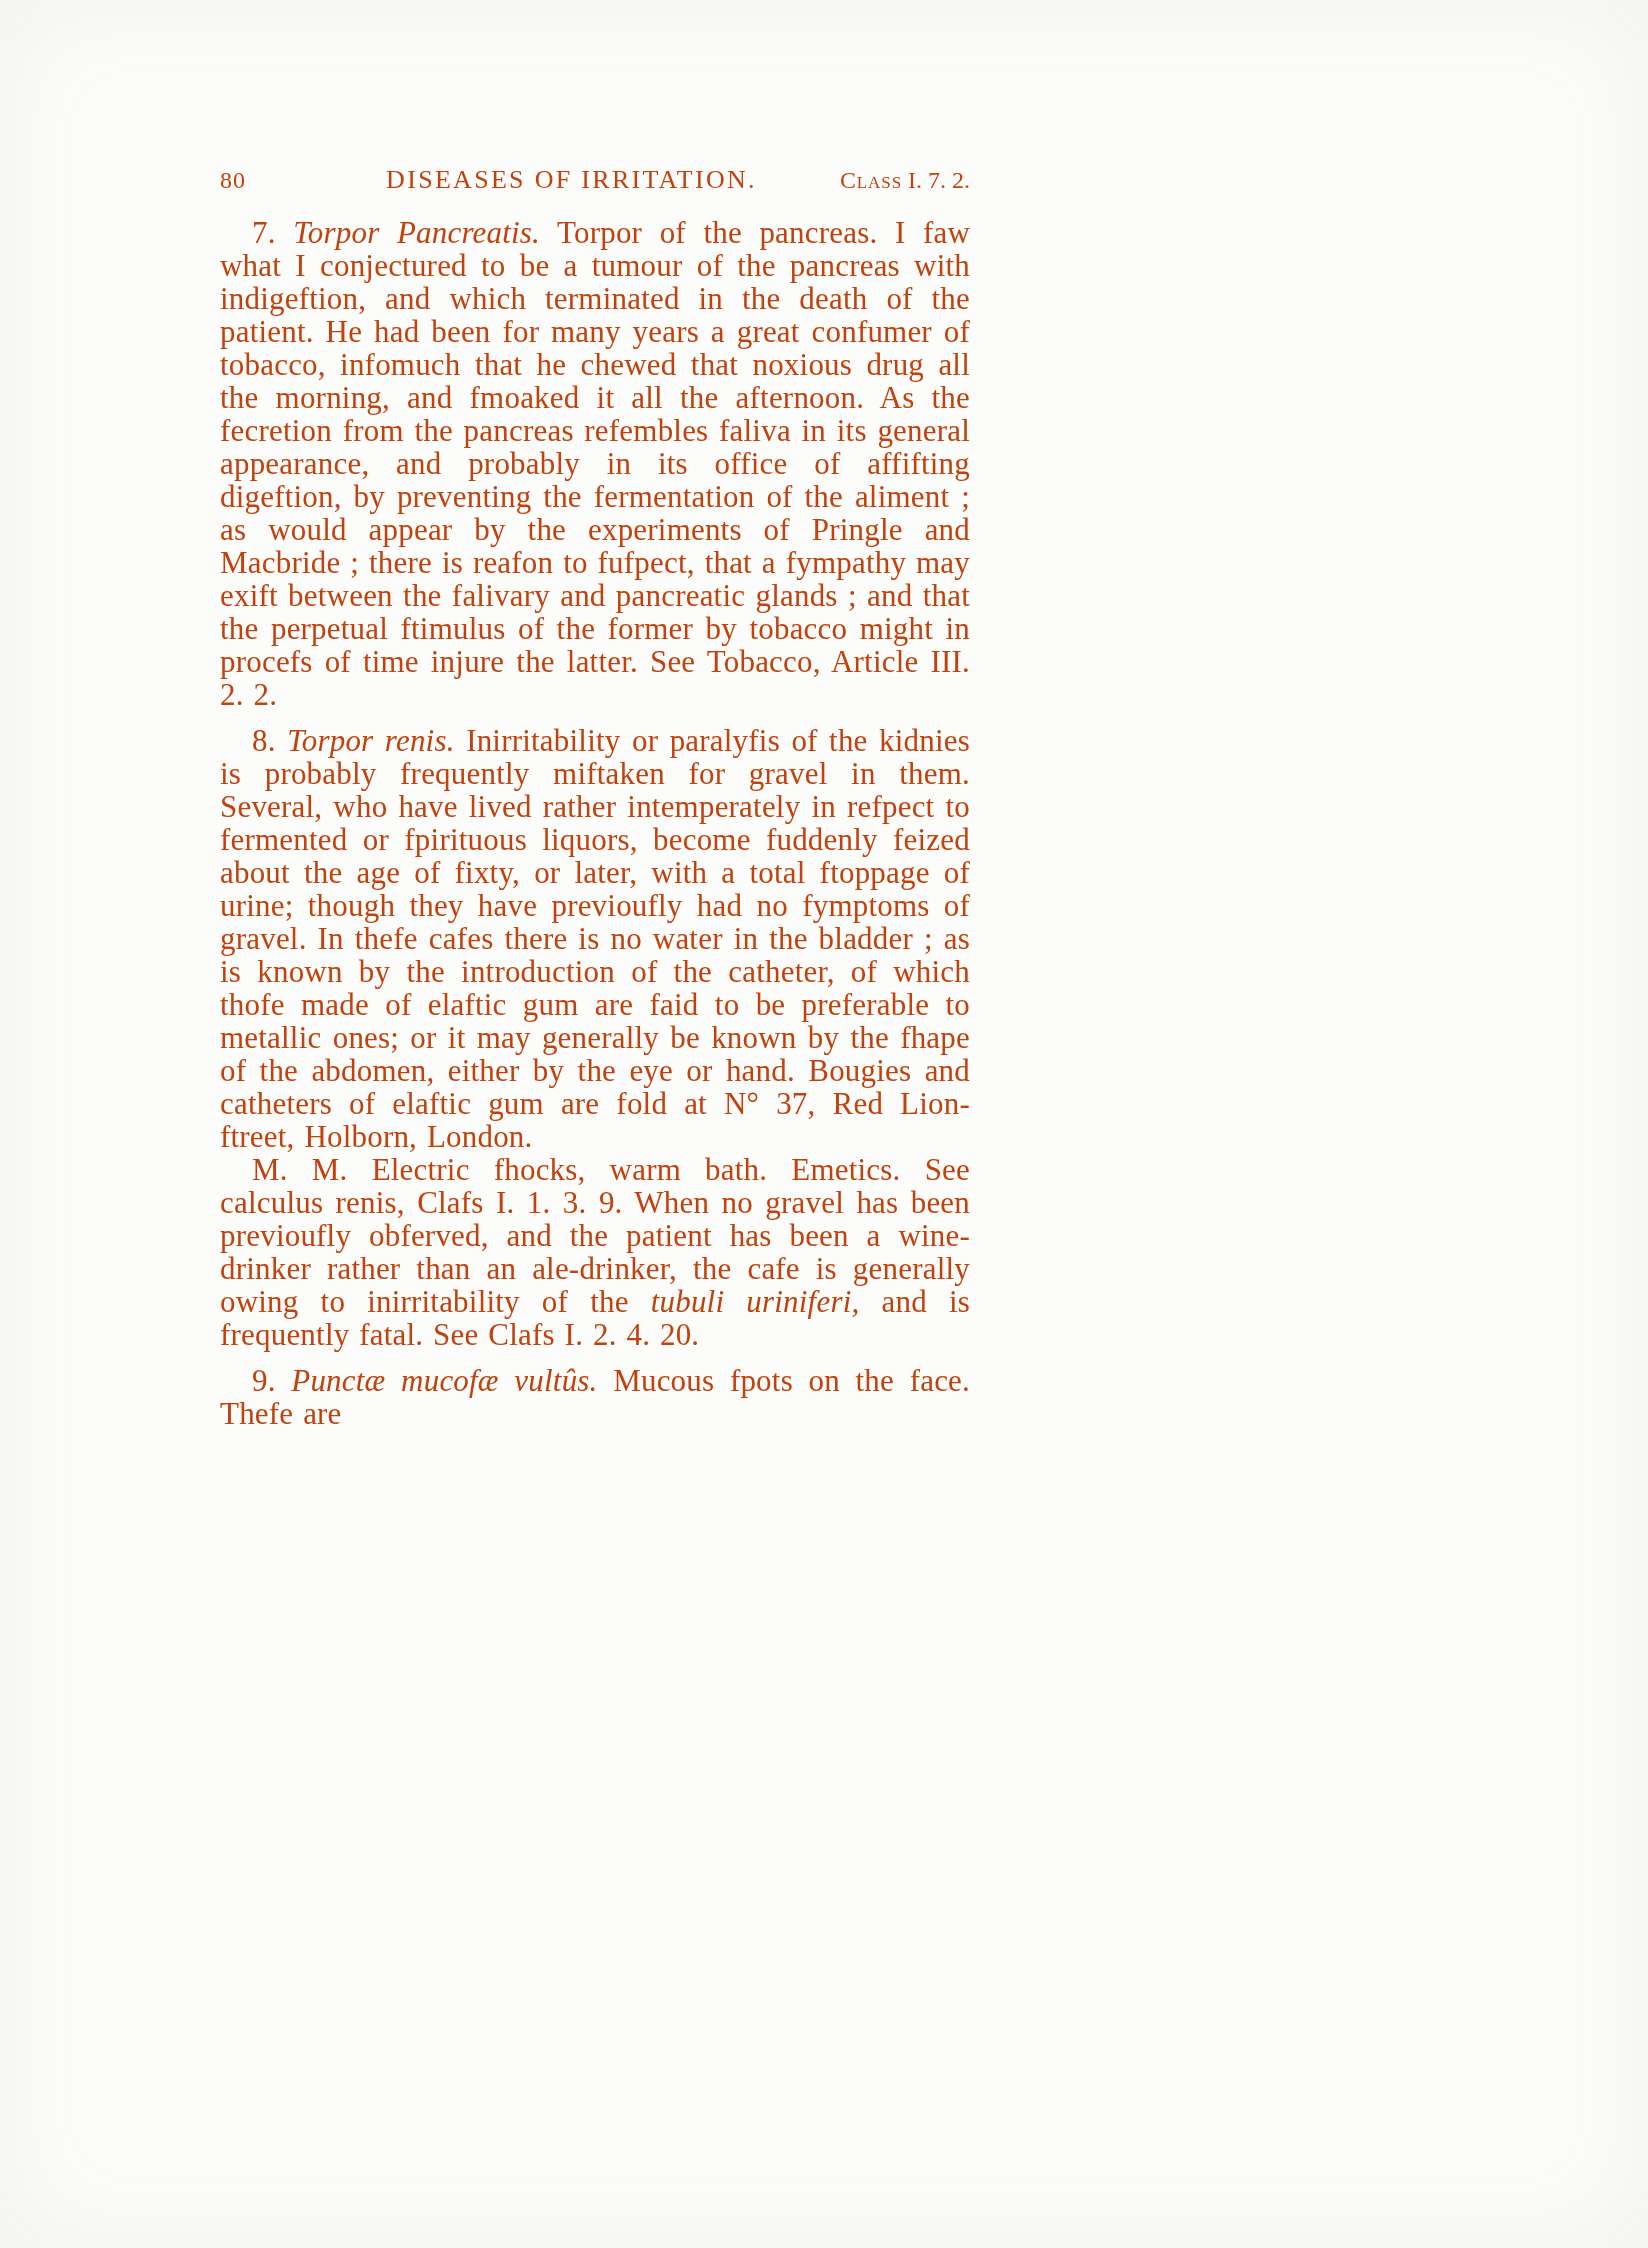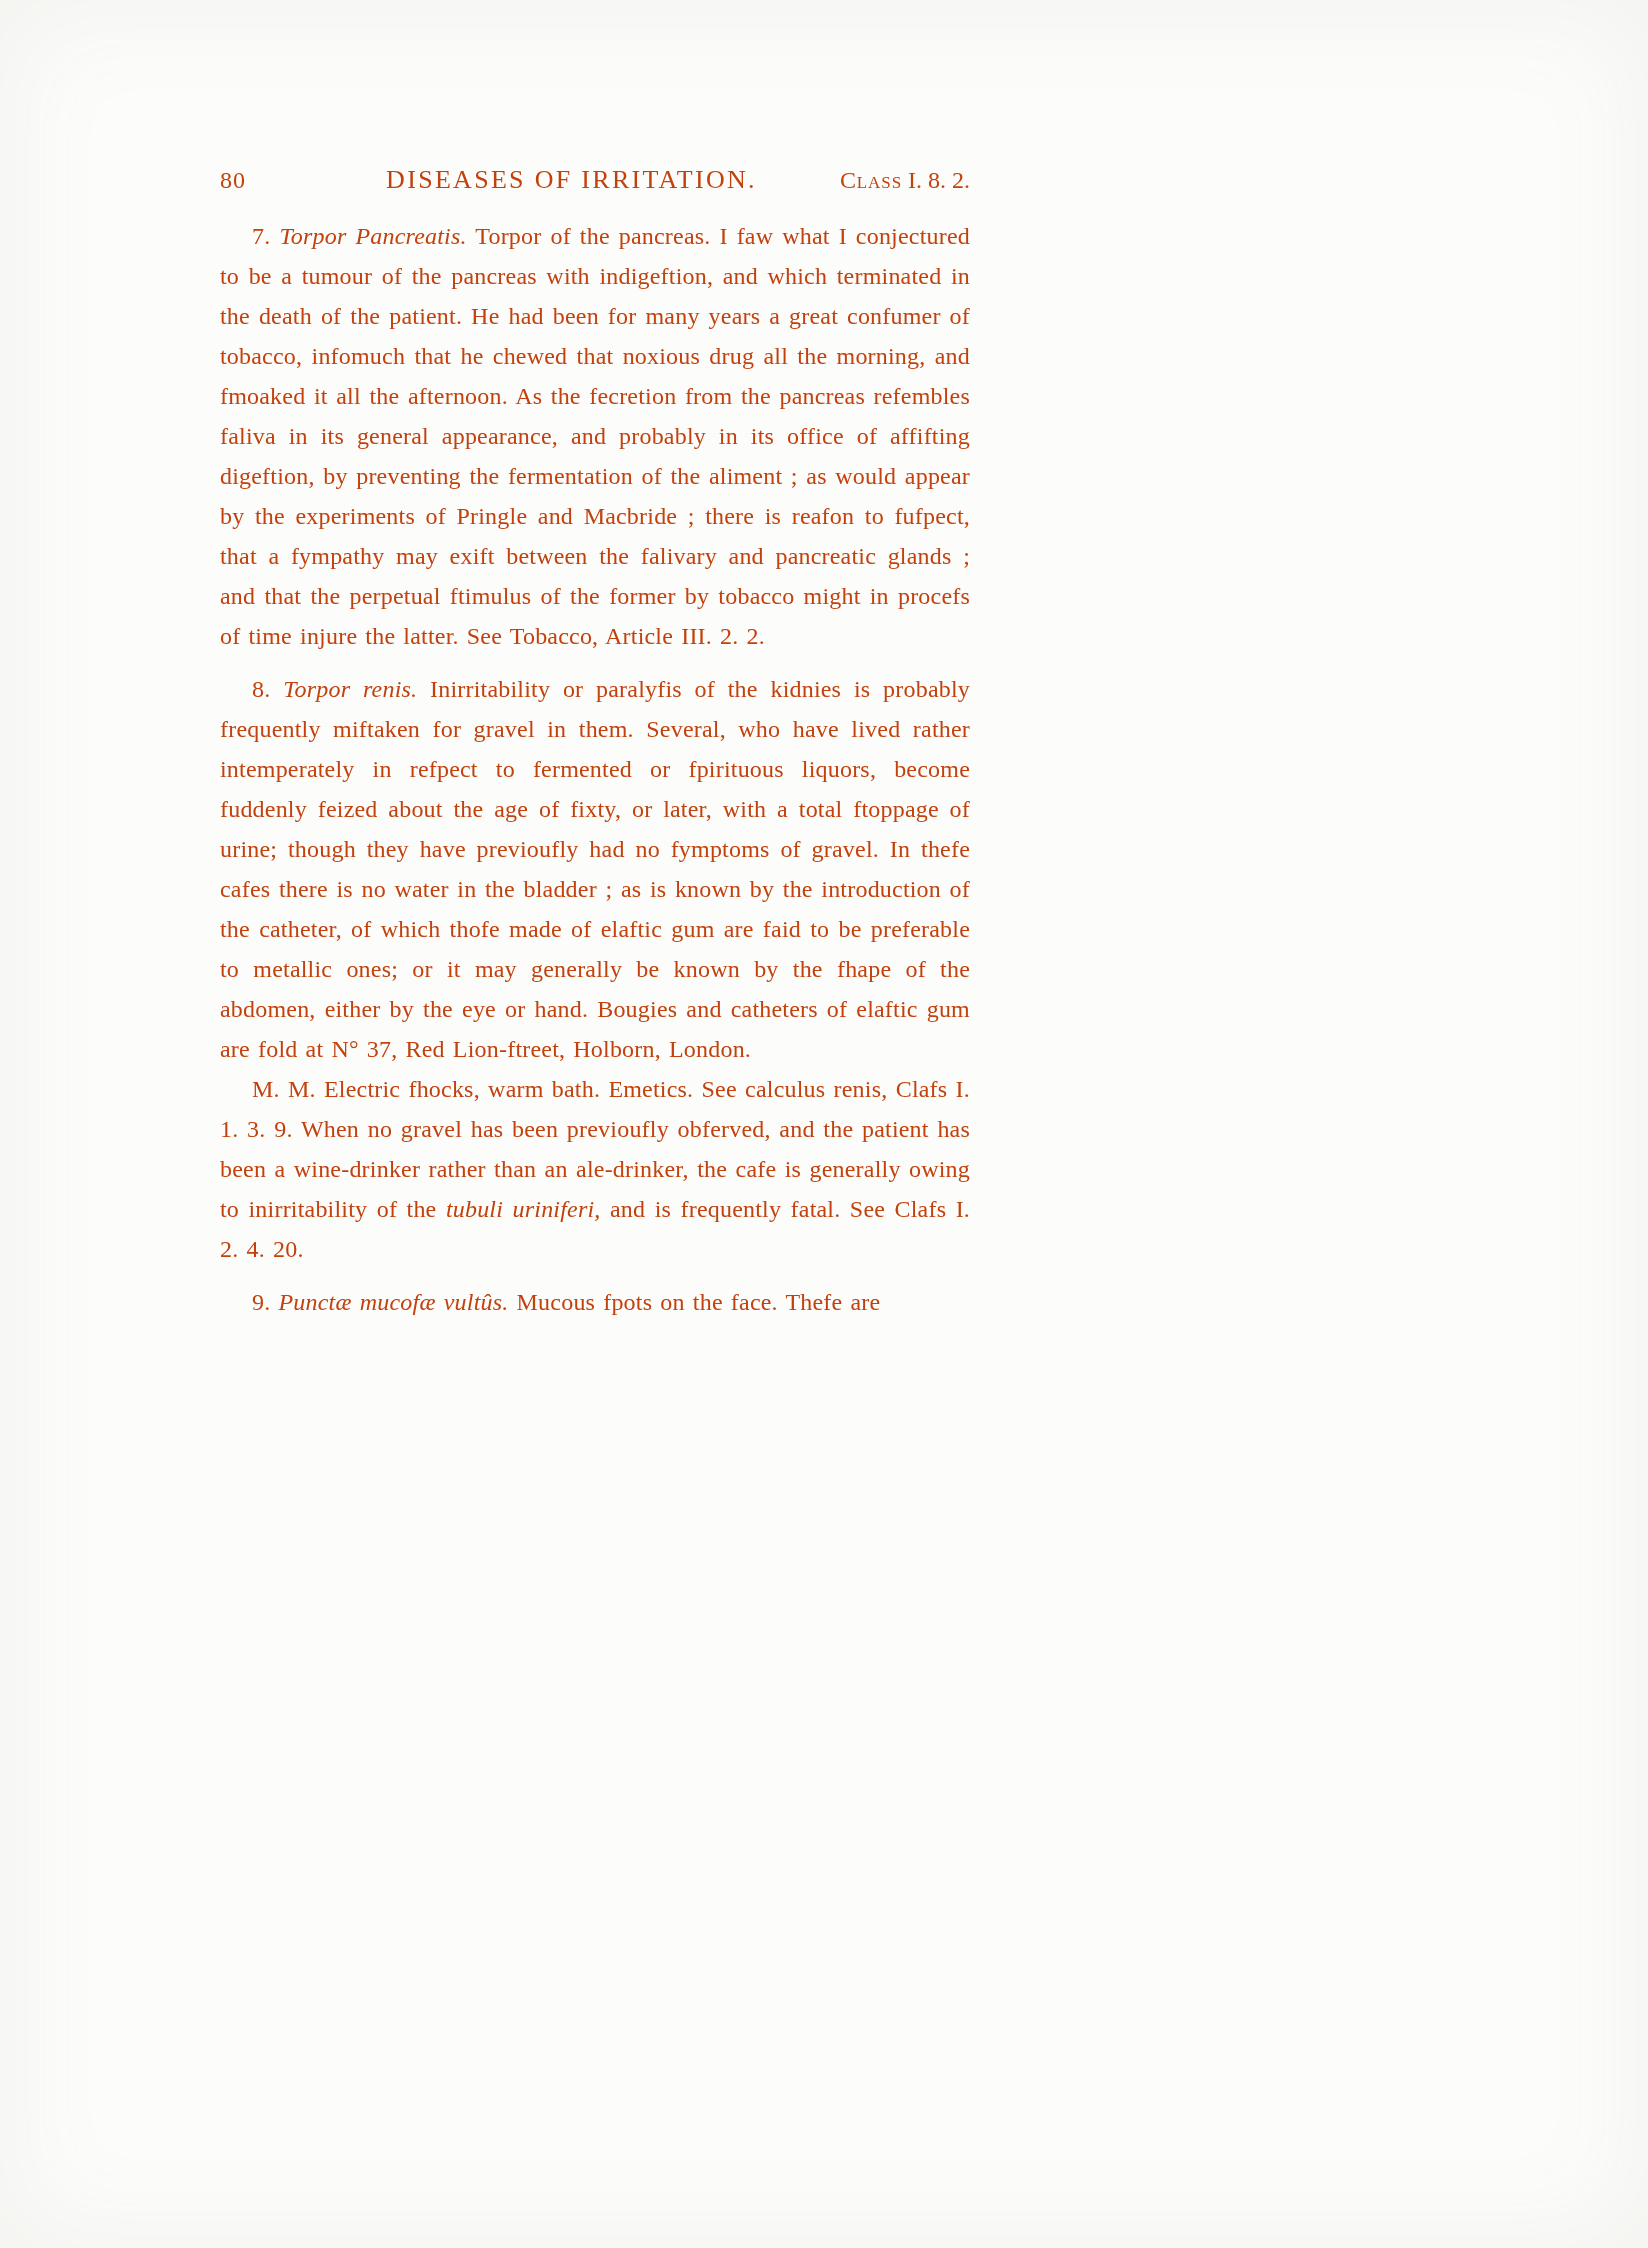--- a/index.html
+++ b/index.html
@@ -55,22 +55,22 @@
     text-align: right;
     font-size: 24px;
     white-space: nowrap;
   }
   .smallcaps {
     font-variant: small-caps;
     letter-spacing: 0.9px;
   }
   .para {
     margin: 0;
-    font-size: 24px;
-    line-height: 40px;
+    font-size: 31px;
+    line-height: 33px;
     text-align: justify;
     text-indent: 32px;
     word-spacing: 1.9px;
     letter-spacing: 0.2px;
   }
   .para.gap {
     margin-top: 13px;
   }
   .it {
     font-style: italic;
@@ -84,21 +84,21 @@
 </style>
 </head>
 <body>
 
 <div class="scan-page">
   <div class="text-block">
 
     <header class="page-header">
       <span class="page-number">80</span>
       <span class="running-title">DISEASES OF IRRITATION.</span>
-      <span class="class-label"><span class="smallcaps">Class</span><span> I. 8. 2.</span></span>
+      <span class="class-label"><span class="smallcaps">Class</span><span> I. 7. 2.</span></span>
     </header>
 
     <main id="paragraphs">
         <p class="para"><span>7. </span><span class="it">Torpor Pancreatis.</span><span> Torpor of the pancreas. I faw what I conjectured to be a tumour of the pancreas with indigeftion, and which terminated in the death of the patient. He had been for many years a great confumer of tobacco, infomuch that he chewed that noxious drug all the morning, and fmoaked it all the afternoon. As the fecretion from the pancreas refembles faliva in its general appearance, and probably in its office of affifting digeftion, by preventing the fermentation of the aliment ; as would appear by the experiments of Pringle and Macbride ; there is reafon to fufpect, that a fympathy may exift between the falivary and pancreatic glands ; and that the perpetual ftimulus of the former by tobacco might in procefs of time injure the latter. See Tobacco, Article III. 2. 2.</span></p>
         <p class="para gap"><span>8. </span><span class="it">Torpor renis.</span><span> Inirritability or paralyfis of the kidnies is probably frequently miftaken for gravel in them. Several, who have lived rather intemperately in refpect to fermented or fpirituous liquors, become fuddenly feized about the age of fixty, or later, with a total ftoppage of urine; though they have previoufly had no fymptoms of gravel. In thefe cafes there is no water in the bladder ; as is known by the introduction of the catheter, of which thofe made of elaftic gum are faid to be preferable to metallic ones; or it may generally be known by the fhape of the abdomen, either by the eye or hand. Bougies and catheters of elaftic gum are fold at N° 37, Red Lion-ftreet, Holborn, London.</span></p>
         <p class="para"><span>M. M. Electric fhocks, warm bath. Emetics. See calculus renis, Clafs I. 1. 3. 9. When no gravel has been previoufly obferved, and the patient has been a wine-drinker rather than an ale-drinker, the cafe is generally owing to inirritability of the </span><span class="it">tubuli uriniferi,</span><span> and is frequently fatal. See Clafs I. 2. 4. 20.</span></p>
         <p class="para gap"><span>9. </span><span class="it">Punctæ mucofæ vultûs.</span><span> Mucous fpots on the face. Thefe are</span></p>
       </main>
 
 

